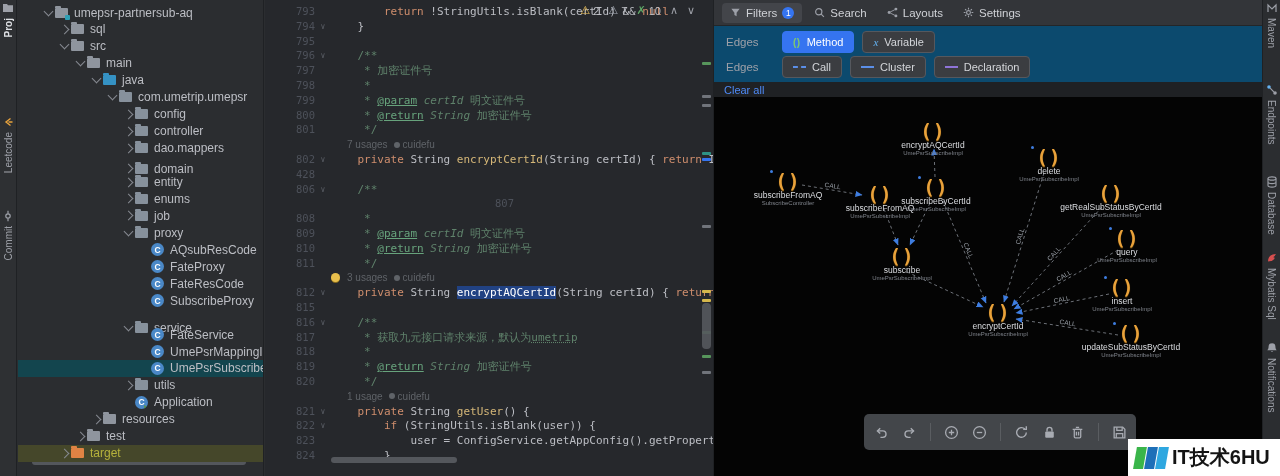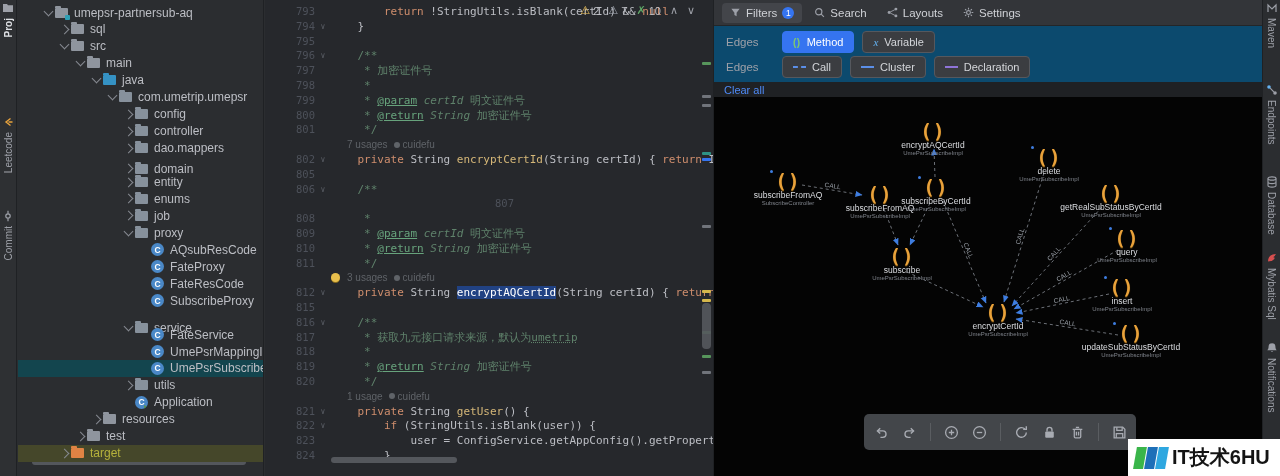--- a/index.html
+++ b/index.html
@@ -393,21 +393,21 @@
           <span class="au">
             <span>cuidefu</span>
           </span>
         </div>
         <div class="crow" style="top: 152px;">
           <span class="ln">802</span>
           <span class="fld">∨</span>
           <span class="cd"><span class="tk-pln">    </span><span class="tk-kw">private</span><span class="tk-pln"> String </span><span class="tk-mdecl">encryptCertId</span><span class="tk-pln">(String certId) { </span><span class="tk-kw">return</span><span class="tk-pln"> IDentityCryptor.</span></span>
         </div>
         <div class="crow" style="top: 166.8px;">
-          <span class="ln">805</span>
+          <span class="ln">428</span>
           <span class="fld"></span>
           <span class="cd"></span>
         </div>
         <div class="crow" style="top: 181.6px;">
           <span class="ln">806</span>
           <span class="fld">∨</span>
           <span class="cd"><span class="tk-doc">    /**</span></span>
         </div>
         <div class="crow" style="top: 196.4px; flex-direction: column;">
           <span class="ln">807</span>

